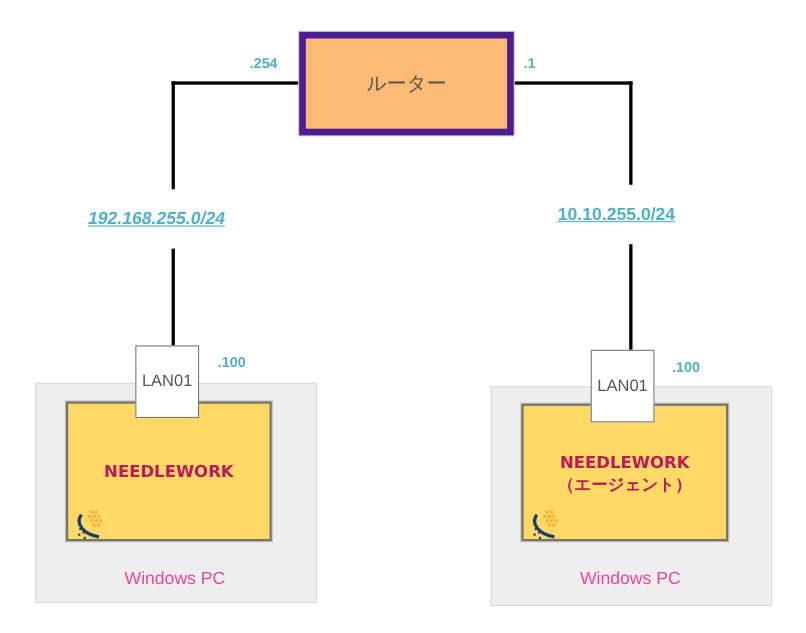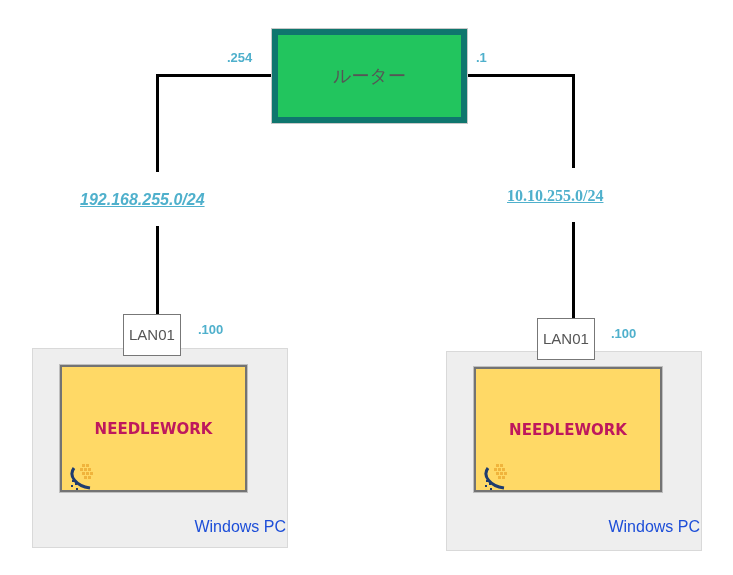--- a/index.html
+++ b/index.html
@@ -1,25 +1,25 @@
 <!DOCTYPE html>
 <html><head>
 <meta charset="utf-8">
 <style>
   html, body { margin:0; padding:0; background:#ffffff; }
   body { width:733px; height:575px; position:relative; overflow:hidden; font-family:"Liberation Sans", sans-serif; }
   .line { position:absolute; background:#000; }
-  .router { position:absolute; left:272px; top:29px; width:183px; height:82px; background:#22c55e; border:6px solid #0f766e; box-shadow:0 0 0 1px #c8c8c8; display:flex; align-items:center; justify-content:center; color:#555; font-size:18px; font-family:"DejaVu Sans", sans-serif; }
+  .router { position:absolute; left:272px; top:29px; width:183px; height:82px; background:#fdba74; border:6px solid #4c1d95; box-shadow:0 0 0 1px #c8c8c8; display:flex; align-items:center; justify-content:center; color:#555; font-size:18px; font-family:"DejaVu Sans", sans-serif; }
   .ip { position:absolute; color:#4fb0cc; font-weight:bold; font-size:13px; font-family:"Liberation Sans", sans-serif; }
   .subnet { position:absolute; color:#4fb0cc; font-weight:bold; font-size:16px; text-decoration:underline; cursor:pointer; white-space:nowrap; font-family:"Liberation Sans", sans-serif; }
   .pc-outer { position:absolute; background:#eeeeee; border:1px solid #d9d9d9; }
   .pc-inner { position:absolute; background:#ffd966; border:2px solid #737373; box-shadow:0 0 0 1px #bfbfbf; display:flex; flex-direction:column; align-items:center; justify-content:center; color:#be185d; font-weight:bold; font-size:15px; line-height:20px; text-align:center; font-family:"DejaVu Sans", sans-serif; }
   .pc-inner .t2 { font-size:15px; }
-  .lan { position:absolute; background:#fff; border:1px solid #777; color:#555; font-size:15px; height:32px; line-height:32px; padding:4px 5px; font-family:"Liberation Sans", sans-serif; }
-  .pc-label { position:absolute; color:#1d4ed8; font-size:16px; font-family:"Liberation Sans", sans-serif; text-align:right; }
+  .lan { position:absolute; background:#fff; border:1px solid #777; color:#555; font-size:15px; height:32px; line-height:32px; padding:16px 5px; font-family:"Liberation Sans", sans-serif; }
+  .pc-label { position:absolute; color:#ec4899; font-size:16px; font-family:"Liberation Sans", sans-serif; text-align:center; }
   .logo { position:absolute; width:32px; height:30px; }
 </style>
 </head>
 <body>
 
 <div class="line" style="left:156px; top:74px; width:117px; height:3px;"></div>
 <div class="line" style="left:156px; top:74px; width:3px; height:98px;"></div>
 <div class="line" style="left:156px; top:226px; width:3px; height:89px;"></div>
 <div class="line" style="left:156px; top:348px; width:3px; height:18px;"></div>
 
@@ -28,21 +28,21 @@
 <div class="line" style="left:572px; top:222px; width:3px; height:97px;"></div>
 <div class="line" style="left:572px; top:351px; width:3px; height:17px;"></div>
 
 <div class="router">
   <span>ルーター</span>
 </div>
 <div class="ip" style="left:227px; top:50px;">.254</div>
 <div class="ip" style="left:476px; top:50px;">.1</div>
 
 <div class="subnet" style="left:80px; top:191px;font-style:italic;">192.168.255.0/24</div>
-<div class="subnet" style="left:507px; top:187px;font-family:Liberation Serif, serif;">10.10.255.0/24</div>
+<div class="subnet" style="left:507px; top:187px;">10.10.255.0/24</div>
 
 <div class="pc-outer" style="left:32px; top:348px; width:254px; height:198px;"></div>
 <div class="pc-inner" style="left:60px; top:365px; width:183px; height:123px;">
   <span>NEEDLEWORK</span>
 </div>
 <svg class="logo" style="left:68px; top:462px;" viewBox="0 0 32 30">
   <g fill="#f0b43c">
     <rect x="14" y="2" width="3" height="3"></rect>
       <rect x="18" y="2" width="3" height="3"></rect>
     <rect x="12" y="6" width="3" height="3"></rect>
@@ -63,20 +63,21 @@
   </g>
 </svg>
 <div class="pc-label" style="left:32px; top:518px; width:254px;">Windows PC</div>
 
 <div class="lan" style="left:123px; top:314px;">LAN01</div>
 <div class="ip" style="left:198px; top:322px;">.100</div>
 
 <div class="pc-outer" style="left:446px; top:351px; width:254px; height:198px;"></div>
 <div class="pc-inner" style="left:474px; top:367px; width:184px; height:121px;">
   <span>NEEDLEWORK</span>
+  <span class="t2">（エージェント）</span>
 </div>
 <svg class="logo" style="left:482px; top:462px;" viewBox="0 0 32 30">
   <g fill="#f0b43c">
     <rect x="14" y="2" width="3" height="3"></rect>
       <rect x="18" y="2" width="3" height="3"></rect>
     <rect x="12" y="6" width="3" height="3"></rect>
       <rect x="16" y="6" width="3" height="3"></rect>
       <rect x="20" y="6" width="3" height="3"></rect>
     <rect x="14" y="10" width="3" height="3"></rect>
       <rect x="18" y="10" width="3" height="3"></rect>

